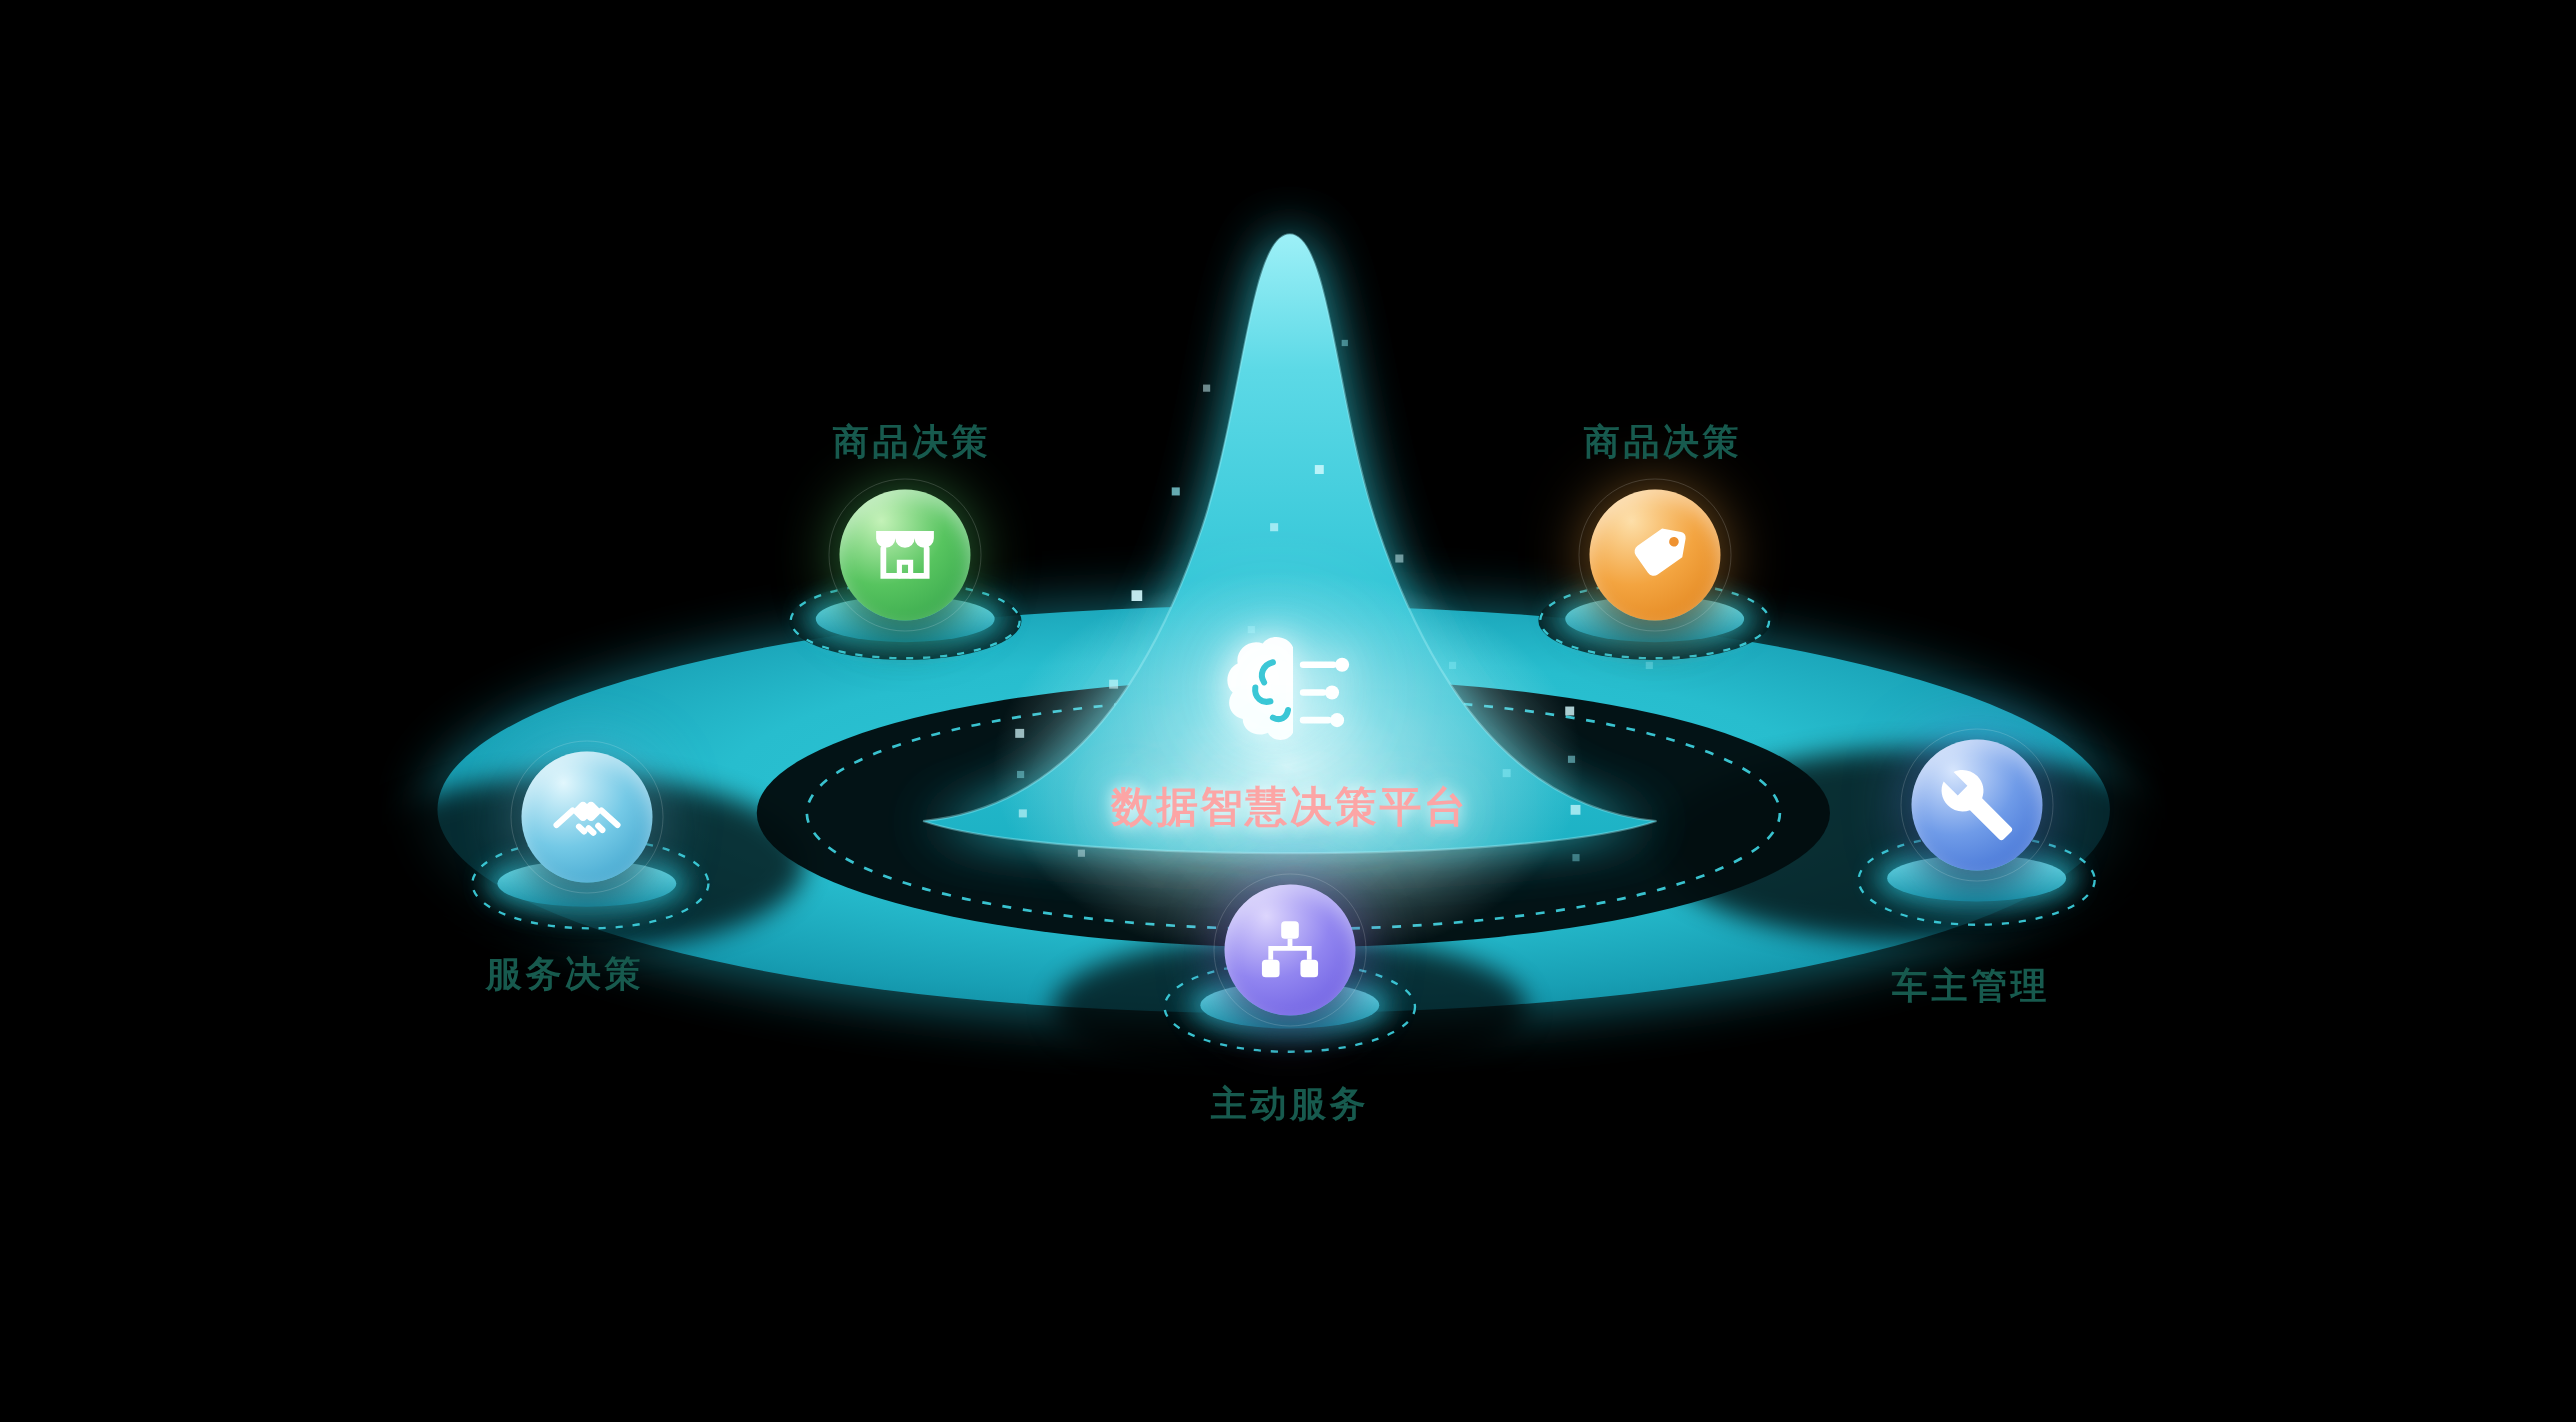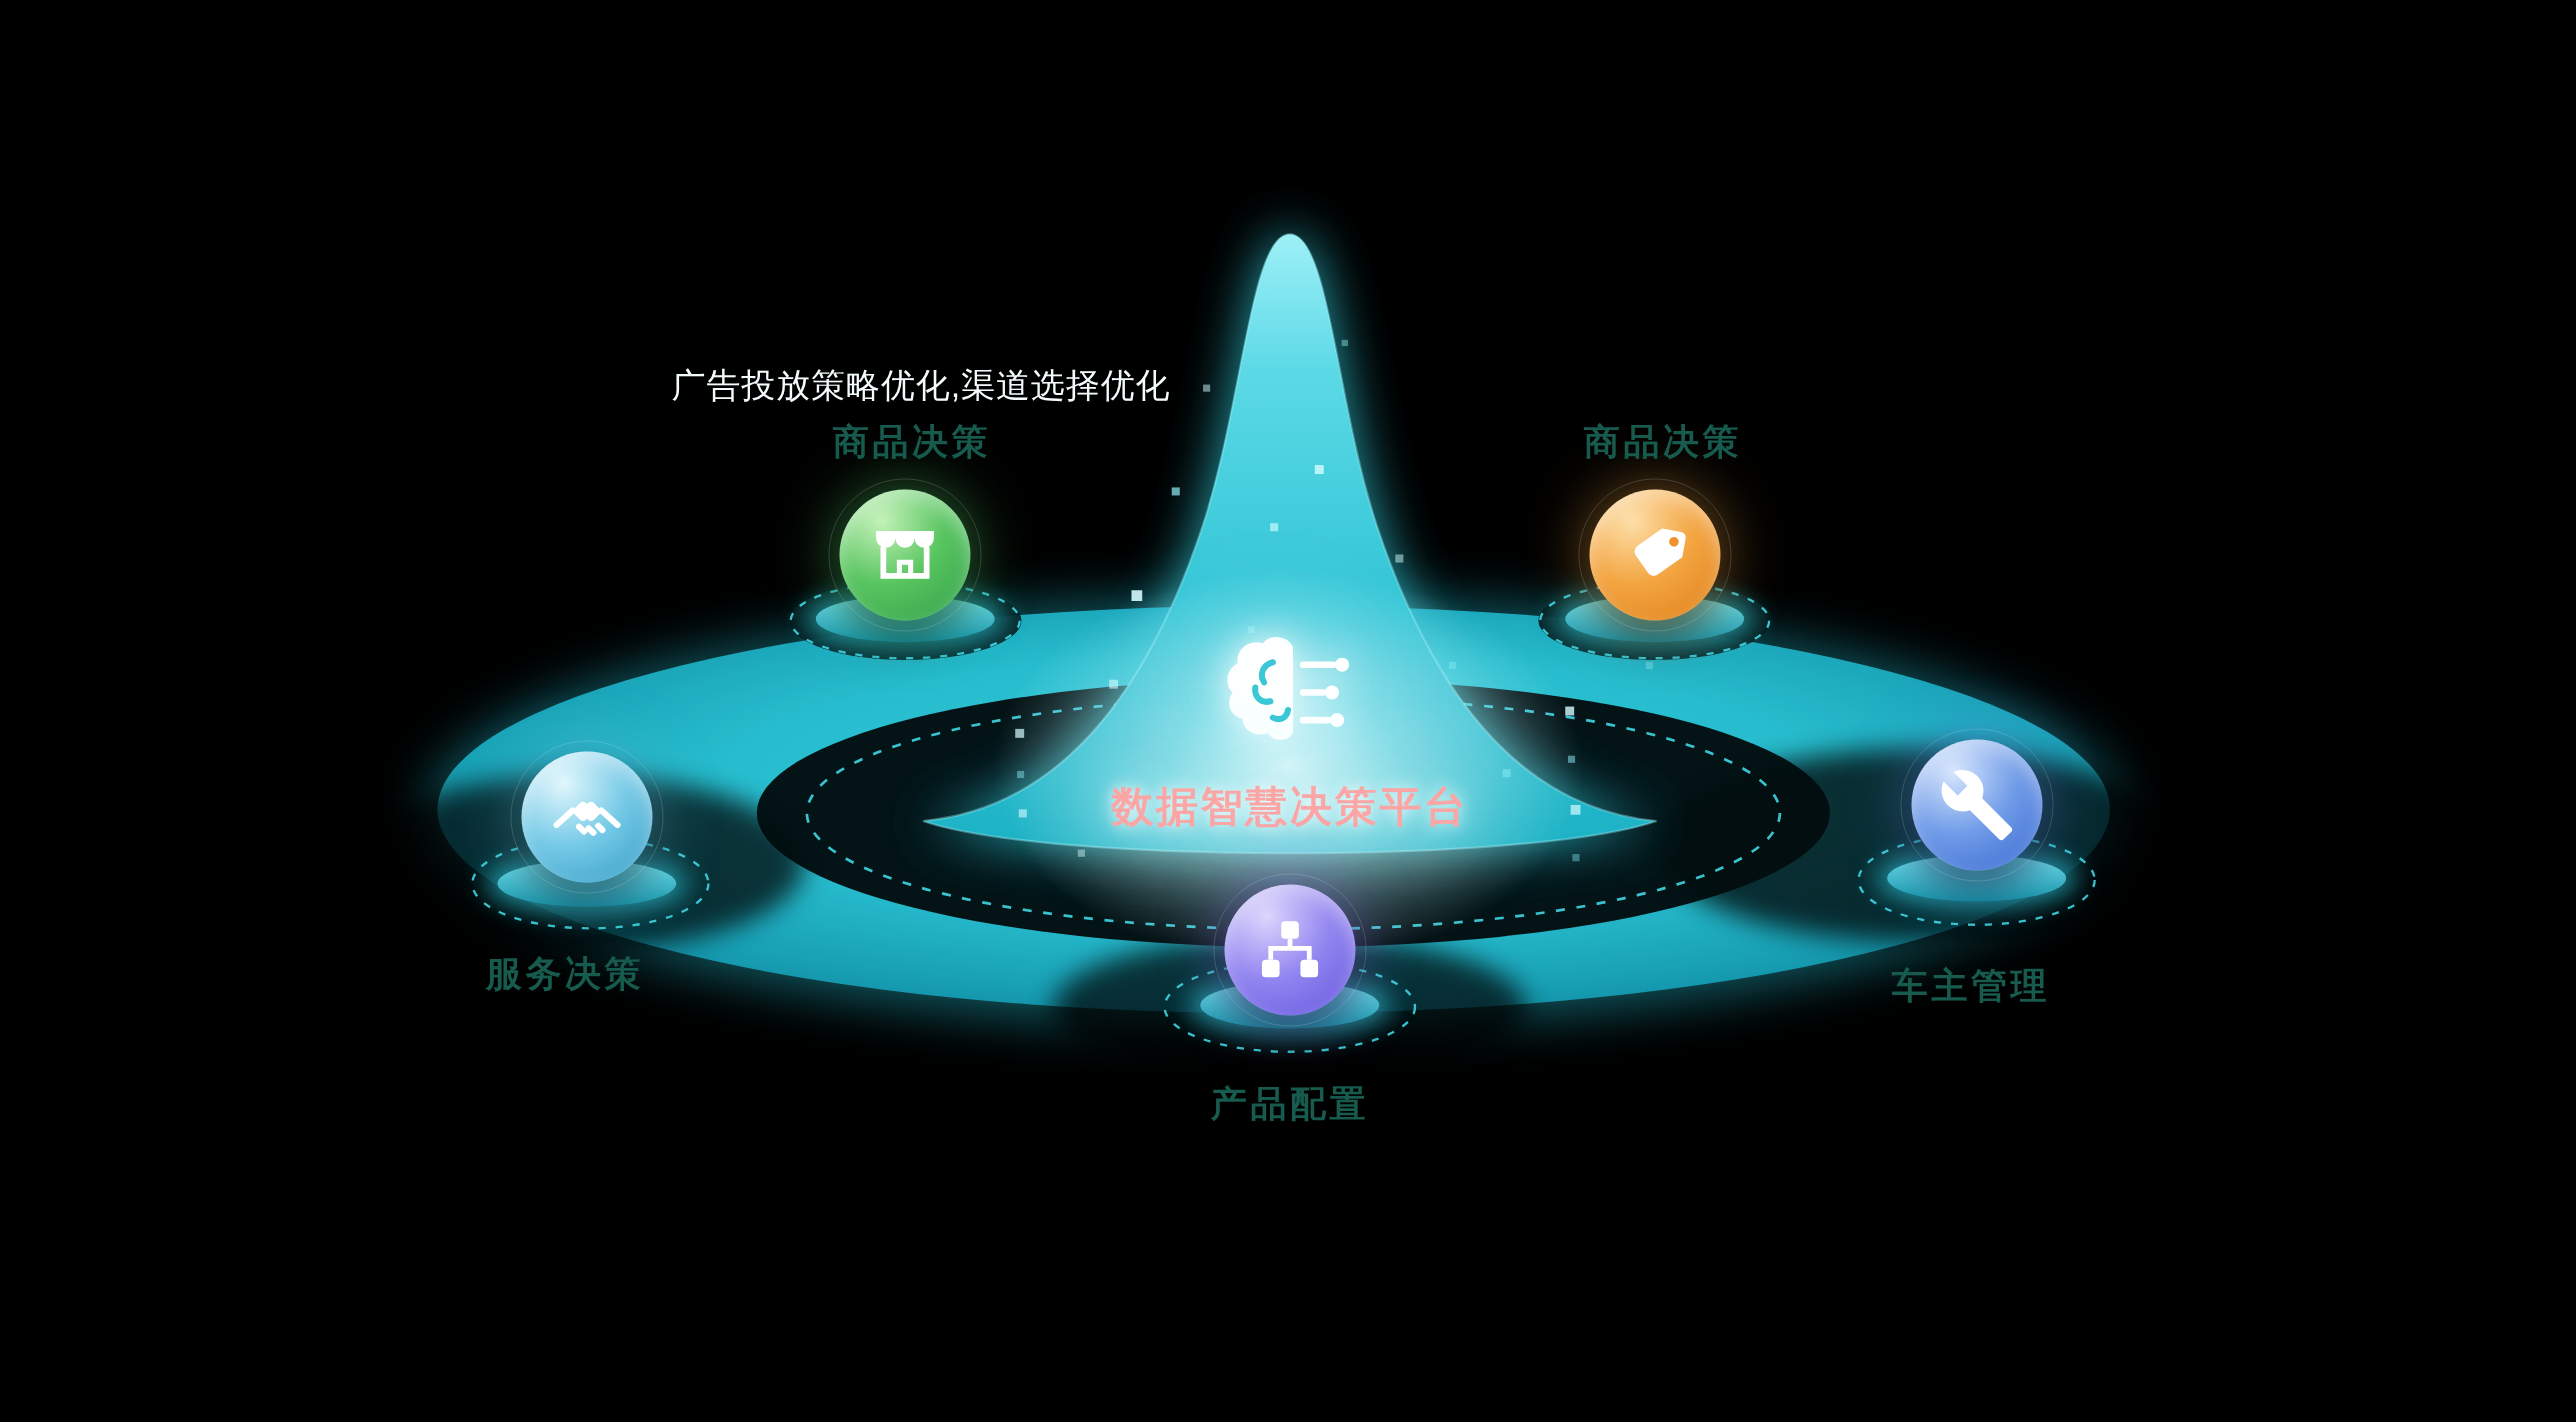--- a/index.html
+++ b/index.html
@@ -235,25 +235,24 @@
     </svg>
   </div>
 
   <div class="bubble bubble-blue" style="left:1977px;top:805px">
     <svg viewBox="0 0 24 24">
       <path fill="#fff" d="M22.7 19l-9.1-9.1c.9-2.3.4-5-1.5-6.9-2-2-5-2.4-7.4-1.3L9 6 6 9 1.6 4.7C.4 7.1.9 10.1
                2.9 12.1c1.9 1.9 4.6 2.4 6.9 1.5l9.1 9.1c.4.4 1 .4 1.4 0l2.3-2.3c.5-.4.5-1.1.1-1.4z"></path>
     </svg>
   </div>
 
-  <div class="desc" style="left:921px;top:386px">广告投放策略优化,渠道选择优化</div>
   <div class="nlabel" style="left:912px;top:442px">商品决策</div>
 
   <div class="nlabel" style="left:1663px;top:442px">商品决策</div>
 
   <div class="nlabel" style="left:565px;top:974px">服务决策</div>
 
-  <div class="nlabel" style="left:1290px;top:1104px">产品配置</div>
+  <div class="nlabel" style="left:1290px;top:1104px">主动服务</div>
 
   <div class="nlabel" style="left:1971px;top:986px">车主管理</div>
 
 </div>
 
 
 </body></html>

